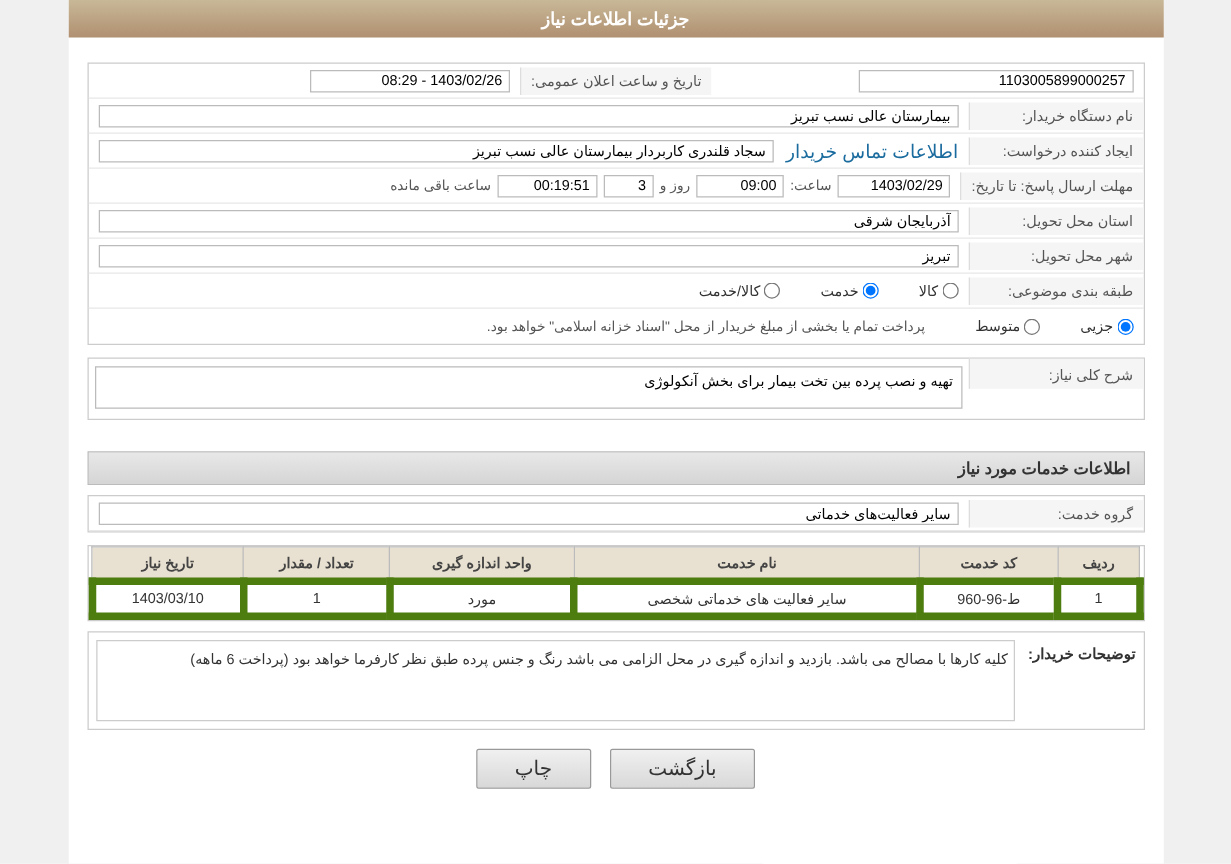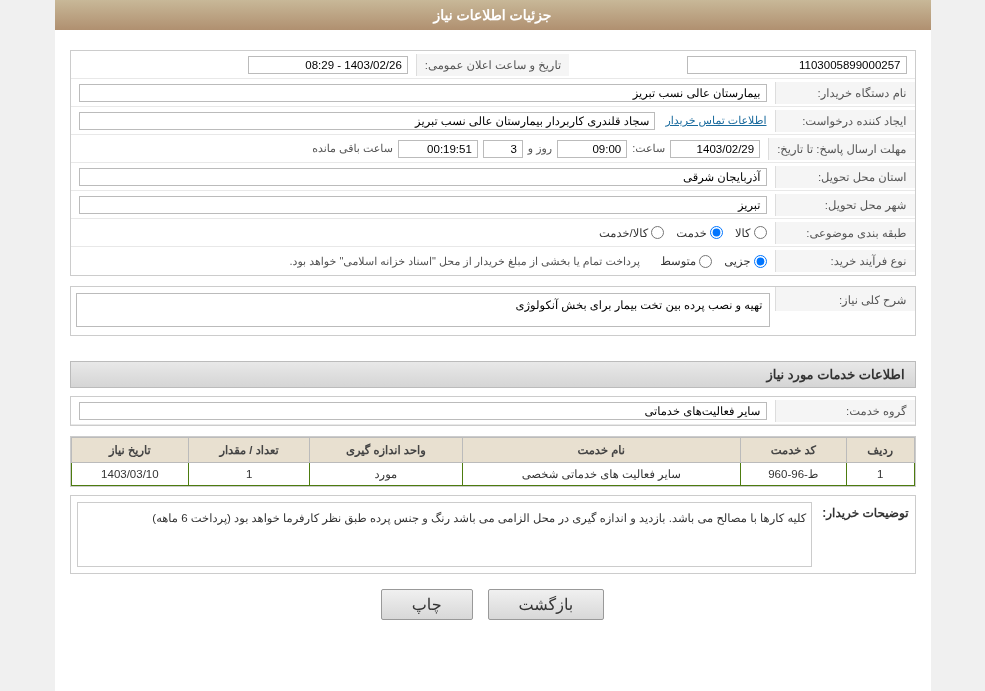--- a/index.html
+++ b/index.html
@@ -65,36 +65,36 @@
       gap: 5px;
       direction: rtl;
     }
     .date-label-inline {
       font-size: 11px;
       color: #555;
       white-space: nowrap;
     }
     .link-text {
       color: #1a6b9e;
-      text-decoration: underline;
       cursor: pointer;
-      font-size: 11px;
+      font-size: 15px;
       text-align: right;
     }
     .radio-group {
       display: flex;
       gap: 12px;
       direction: rtl;
       align-items: center;
     }
     .radio-item {
       display: flex;
       align-items: center;
       gap: 3px;
       font-size: 11.5px;
+      margin-left: 20px;
     }
     .section-title {
       background: linear-gradient(to bottom, #e8e8e8, #d5d5d5);
       border: 1px solid #bbb;
       padding: 5px 10px;
       font-weight: bold;
       font-size: 13px;
       color: #333;
       text-align: right;
       margin-bottom: 8px;
@@ -121,21 +121,21 @@
     }
     .data-table th {
       background: #e8e0d0;
       border: 1px solid #bbb;
       padding: 5px 8px;
       text-align: center;
       font-weight: bold;
       color: #444;
     }
     .data-table td {
-      border: 1px solid #4d7c0f;
+      border: 6px solid #4d7c0f;
       padding: 4px 8px;
       text-align: center;
     }
     .data-table tr:nth-child(even) td {
       background: #f9f7f4;
     }
     .buttons-row {
       display: flex;
       justify-content: center;
       gap: 15px;
@@ -255,21 +255,20 @@
             </label>
             <label class="radio-item">
               <input type="radio" name="category" style="">
               <span>کالا/خدمت</span>
             </label>
           </div>
         </div>
       </div>
 
       <div class="form-row">
-        <div class="label-cell">نوع فرآیند خرید:</div>
         <div class="value-cell">
           <div style="display:flex; align-items:center; gap:20px; flex-wrap:wrap;">
             <div class="radio-group">
               <label class="radio-item">
                 <input type="radio" name="purchase_type" checked="" style="">
                 <span>جزیی</span>
               </label>
               <label class="radio-item">
                 <input type="radio" name="purchase_type" style="">
                 <span>متوسط</span>

